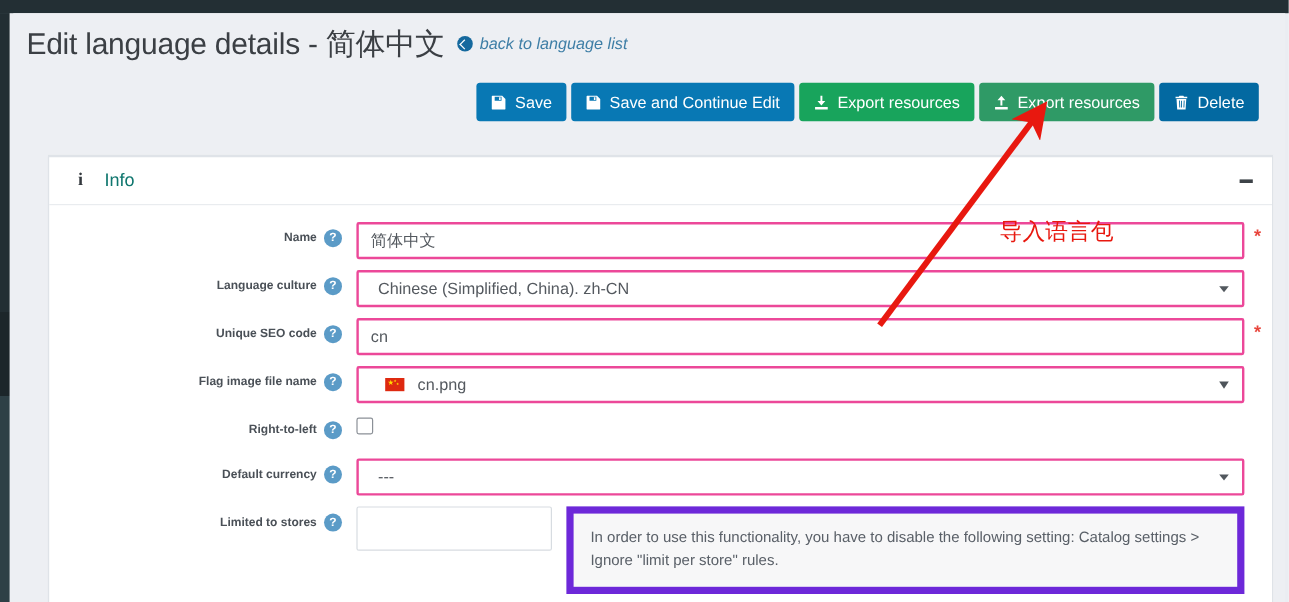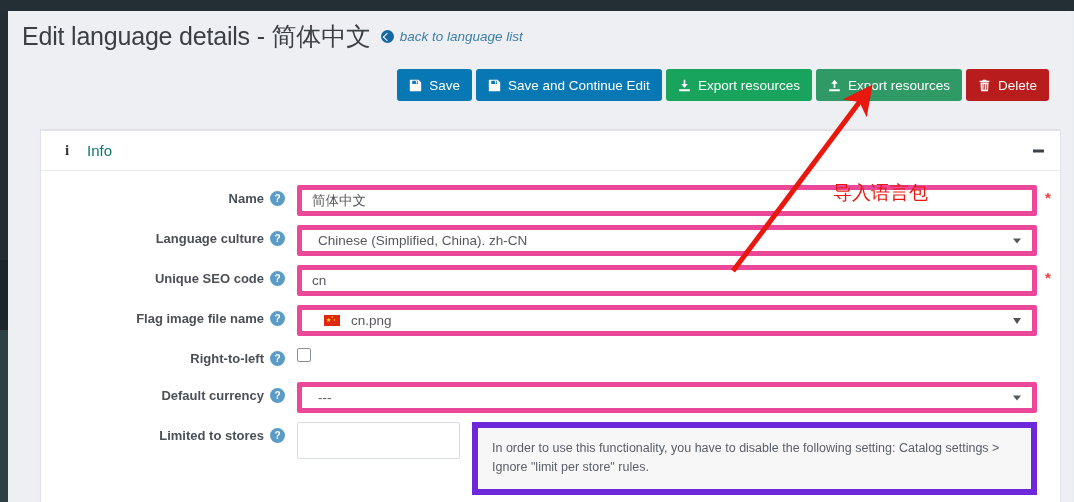--- a/index.html
+++ b/index.html
@@ -69,21 +69,21 @@
     display:inline-flex; align-items:center; gap:7px;
     height:32px; padding:0 12px;
     border:none; border-radius:3px;
     font-size:13.5px; color:#fff; cursor:pointer;
     font-family:"Liberation Sans", sans-serif;
     white-space:nowrap;
   }
   .btn-primary { background:#0878b4; }
   .btn-success { background:#18a45c; }
   .btn-success-hover { background:#2f9a66; }
-  .btn-danger  { background:#b91c1c; }
+  .btn-danger  { background:#0369a1; }
   .btn svg { display:block; }
 
   
   #panel {
     position:absolute; top:118px; left:32px;
     width:1021px; min-height:380px;
     background:#fff;
     border:1px solid #dfe3e8;
     border-top:2px solid #dfe3e8;
     box-shadow:0 1px 1px rgba(0,0,0,.04);
@@ -109,35 +109,35 @@
     display:flex; align-items:flex-start;
     margin-bottom:9px;
     min-height:28px;
   }
   .lbl-cell {
     width:256px; flex:none; text-align:right;
     padding-right:12px; padding-top:6px;
     display:flex; align-items:center; justify-content:flex-end; gap:6px;
   }
   .lbl-text {
-    font-size:13px; font-weight:bold; color:#4a5057;
+    font-size:10px; font-weight:bold; color:#4a5057;
     white-space:nowrap;
   }
   .help-icon {
     width:15px; height:15px; border-radius:50%;
     background:#5b9bc7;
     display:inline-flex; align-items:center; justify-content:center;
     color:#fff; font-size:10px; font-weight:bold; cursor:pointer;
     flex:none; line-height:1;
   }
   .ctl-cell { flex:1; position:relative; padding-right:30px; }
 
   .inp {
     width:740px; height:31px;
-    border:5px solid #ec4899; border-radius:2px;
+    border:2px solid #ec4899; border-radius:2px;
     background:#fff;
     font-size:13.5px; color:#54595f;
     padding:0 10px;
     font-family:"Liberation Sans", sans-serif;
     display:flex; align-items:center;
   }
   .inp.select { padding-left:16px; position:relative; }
   .chev {
     position:absolute; right:11px; top:50%; transform:translateY(-50%);
     width:0;height:0;border-left:4.5px solid transparent;border-right:4.5px solid transparent;

